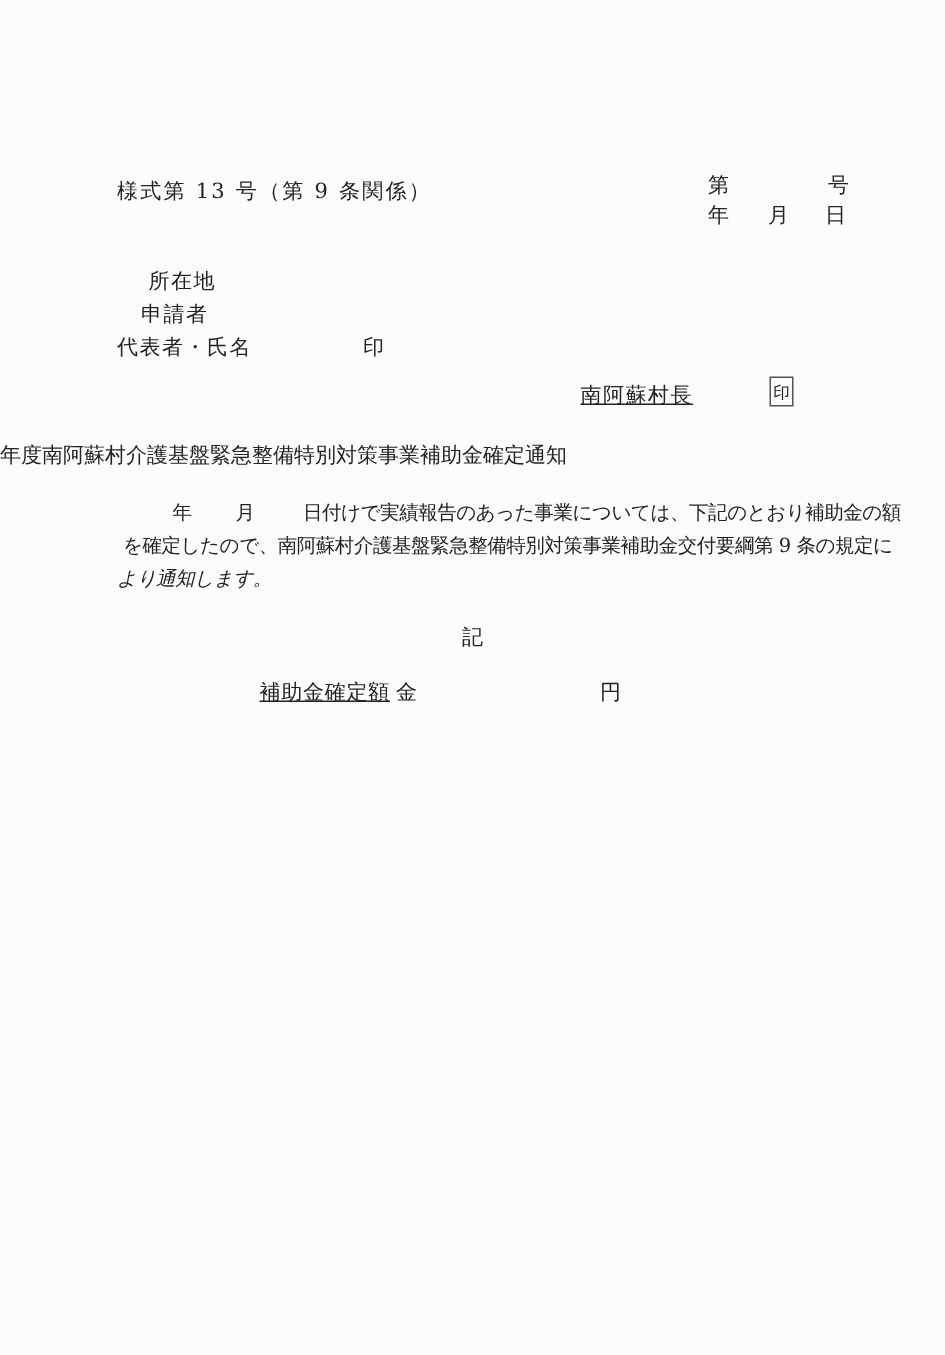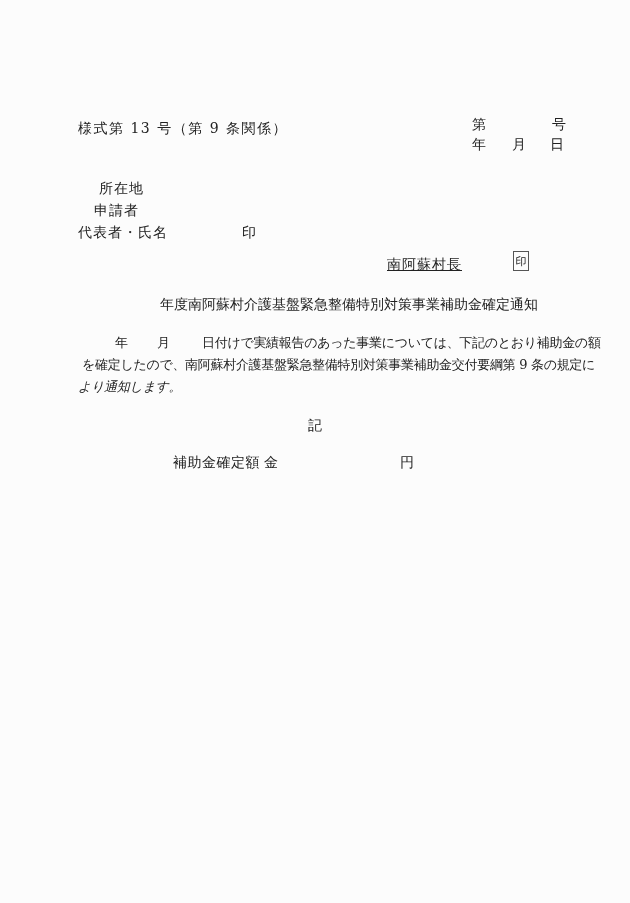--- a/index.html
+++ b/index.html
@@ -41,37 +41,37 @@
     border: 1px solid #555;
     display: flex; align-items: center; justify-content: center;
     font-size: 11px;
     box-sizing: border-box;
   }
 
   
   .subject {
     left: 0; top: 297px;
     width: 538px;
-    text-align: right;
+    text-align: left;
     white-space: nowrap;
   }
 
   
   .body-text { font-size: 13px; letter-spacing: -0.3px; }
   .b1-year   { left: 115px; top: 336px; }
   .b1-month  { left: 157px; top: 336px; }
   .b1-rest   { left: 202px; top: 336px; }
   .b-line2   { left: 82px;  top: 358px; }
   .b-line3   { left: 78px;  top: 380px; font-style: italic; }
 
   
   .ki-marker { left: 0; top: 418px; width: 630px; text-align: center; }
 
   
-  .amount-label  { left: 173px; top: 455px; letter-spacing: 0.5px; }
+  .amount-label  { left: 173px; top: 455px; letter-spacing: 0.5px; text-decoration: underline; }
   .amount-prefix { left: 264px; top: 455px; }
   .amount-suffix { left: 400px; top: 455px; }
 </style>
 </head>
 <body>
 
 <div class="abs form-number">様式第 13 号（第 9 条関係）</div>
 
 <div class="abs docno-dai">第</div>
 <div class="abs docno-go">号</div>

